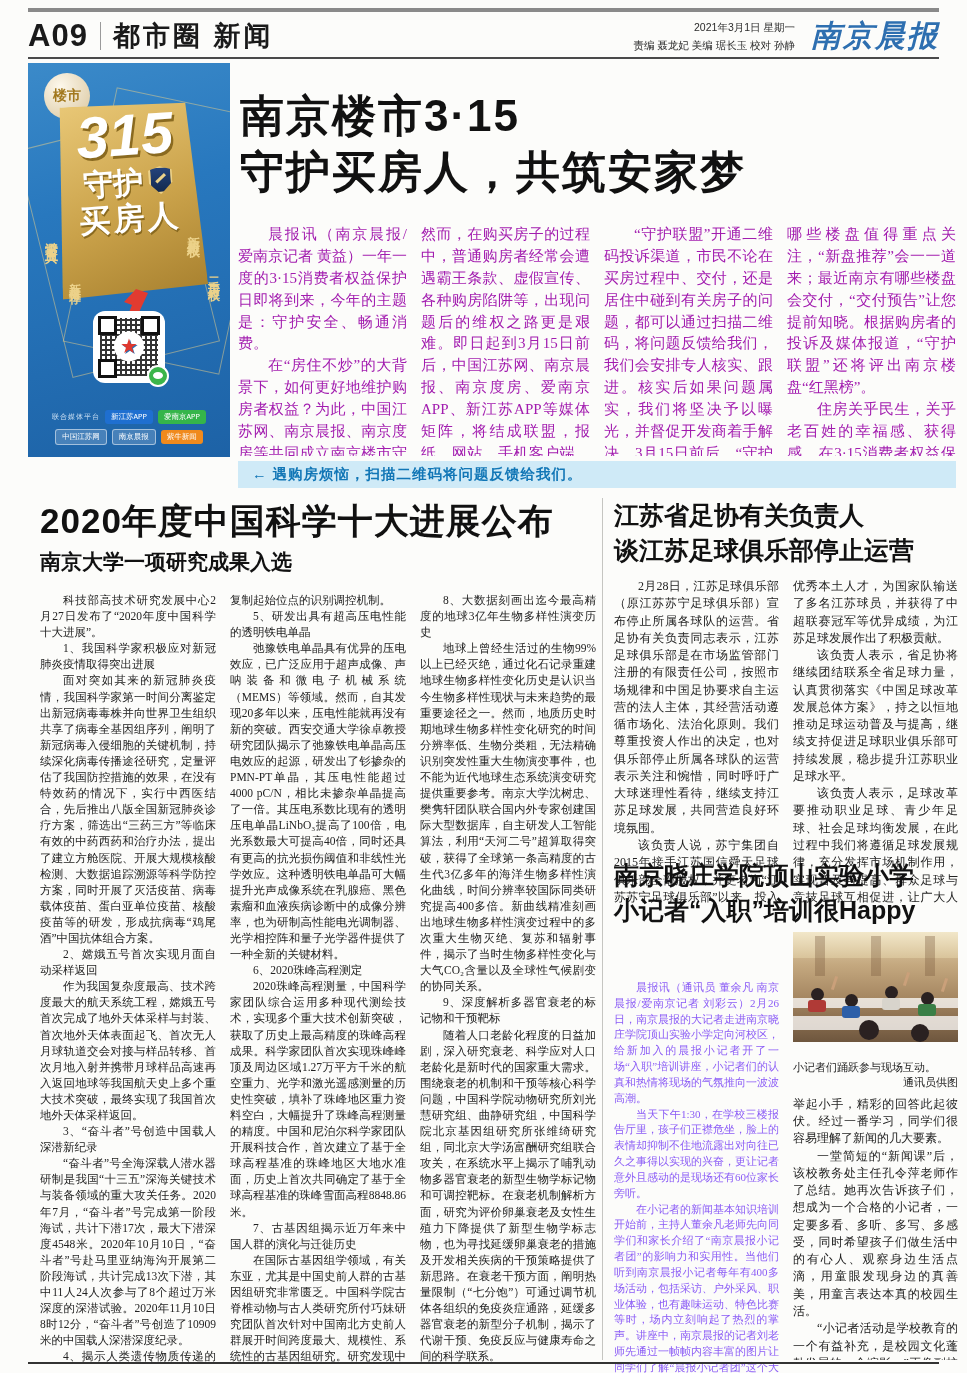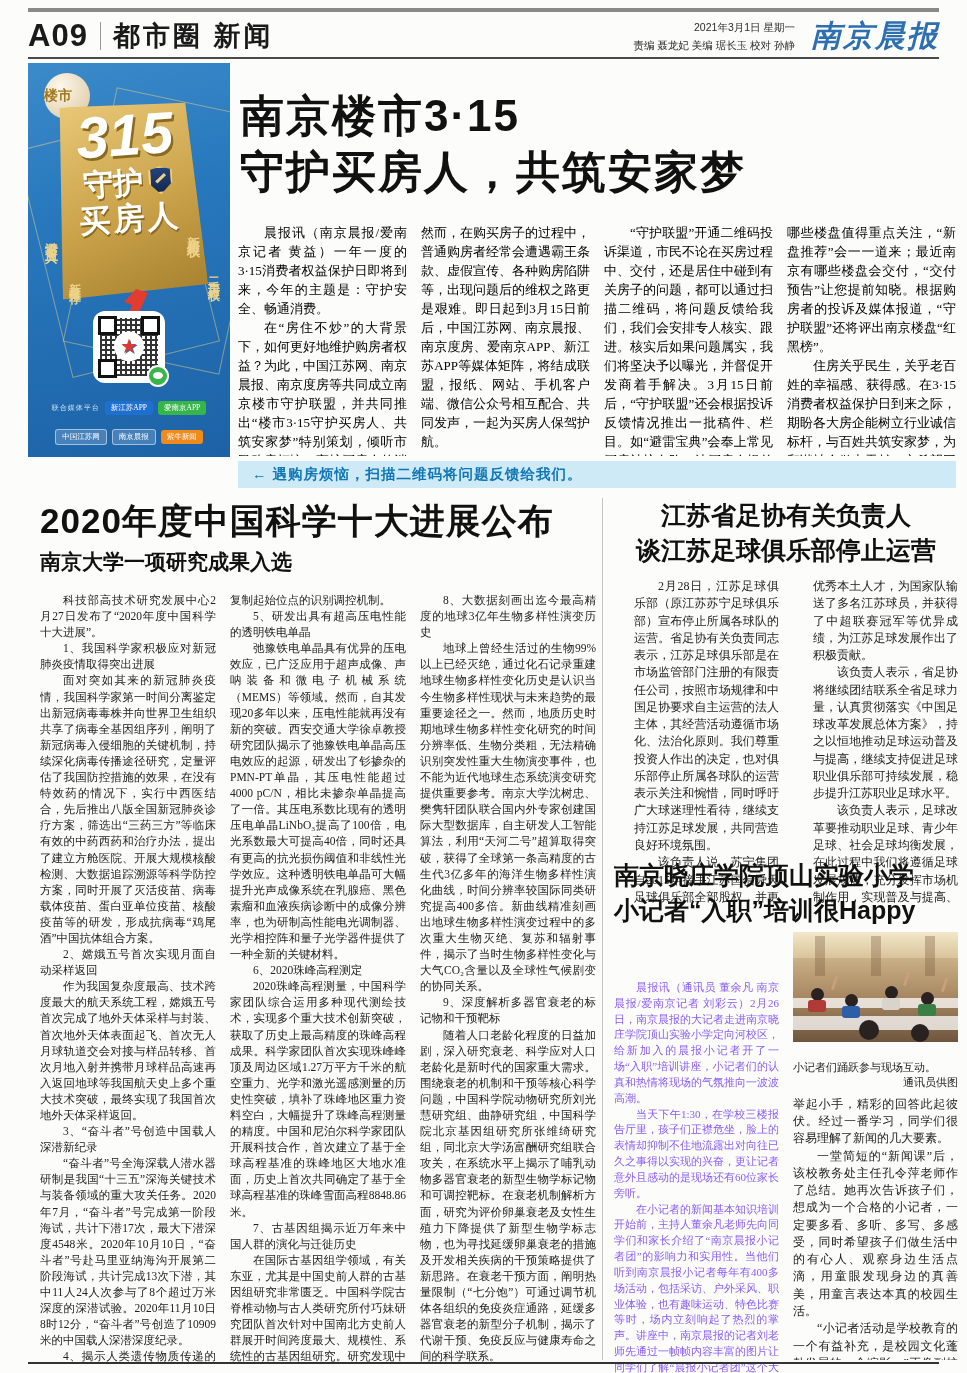--- a/index.html
+++ b/index.html
@@ -18,21 +18,21 @@
             font-family:"DejaVu Serif","Liberation Serif",serif;}
   .header-rule{position:absolute;top:57px;left:28px;right:28px;height:2px;background:#4a4a4a;}
   
   .poster{position:absolute;top:63px;left:28px;width:202px;height:394px;overflow:hidden;
           background:linear-gradient(165deg,#3b8ac9 0%,#2878be 35%,#1d62a6 100%);}
   .poster-frame{position:absolute;border:1px solid rgba(234,208,138,.5);}
   .f1{left:14px;top:66px;width:150px;height:232px;transform:rotate(-14deg);}
   .f2{right:-18px;top:38px;width:158px;height:258px;transform:rotate(12deg);}
   .poster-badge{position:absolute;left:16px;top:10px;width:46px;height:46px;border-radius:50%;
                 background:radial-gradient(circle at 35% 30%,#fdf8ec,#ddc globalThis,#d9c59c);background:radial-gradient(circle at 35% 30%,#fdf8ec,#d9c59c);
-                display:flex;align-items:center;justify-content:flex-start;}
+                display:flex;align-items:center;justify-content:center;}
   .poster-badge span{font-size:14px;font-weight:900;color:#a2781e;font-family:"Liberation Sans",sans-serif;}
   .poster-plate{position:absolute;left:50%;top:40px;transform:translateX(-50%) rotate(-4deg);width:146px;height:192px;
                 background:linear-gradient(160deg,#e9c877 0%,#caa24a 55%,#a8812f 100%);
                 clip-path:polygon(7% 0,93% 2%,100% 97%,0 100%);box-shadow:3px 4px 8px rgba(0,0,0,.35);
                 display:flex;flex-direction:column;align-items:center;}
   .poster-315{font-size:58px;font-weight:900;font-style:italic;color:#fff;line-height:1.05;margin-top:2px;
               text-shadow:2px 3px 0 #8a6a20;font-family:"Liberation Sans","DejaVu Sans",sans-serif;}
   .poster-shouhu{display:flex;align-items:center;gap:5px;font-size:30px;font-weight:900;color:#fff;line-height:1.1;
                  text-shadow:1px 2px 0 #8a6a20;font-family:"Liberation Sans",sans-serif;}
   .shield{position:relative;width:20px;height:24px;background:linear-gradient(#24437c,#14294e);border:2px solid #ecd28a;
@@ -51,52 +51,52 @@
   .qr-pattern{position:absolute;inset:7px;opacity:.85;
       background-image:repeating-linear-gradient(0deg,#111 0 2px,transparent 2px 5px),
                        repeating-linear-gradient(90deg,#111 0 2px,transparent 2px 5px);}
   .qr-f{position:absolute;width:13px;height:13px;border:3px solid #111;background:#fff;}
   .qr-f.tl{left:5px;top:5px;} .qr-f.tr{right:5px;top:5px;} .qr-f.bl{left:5px;bottom:5px;}
   .qr-star{position:absolute;left:50%;top:50%;transform:translate(-50%,-52%);width:30px;height:30px;border-radius:50%;
            background:#fff;display:flex;align-items:center;justify-content:center;font-size:20px;color:#e0392f;
            text-shadow:1px 1px 0 #2e6fb0;}
   .qr-wechat{position:absolute;right:-4px;bottom:-4px;width:18px;height:18px;border-radius:50%;background:#3bb54a;border:2px solid #fff;}
   .qr-wechat:after{content:"";position:absolute;left:4px;top:5px;width:10px;height:7px;border-radius:50%;background:#fff;}
-  .poster-footer{position:absolute;left:10px;right:10px;bottom:12px;display:flex;flex-direction:column;gap:14px;
-                 font-family:Liberation Serif, serif;}
+  .poster-footer{position:absolute;left:10px;right:10px;bottom:12px;display:flex;flex-direction:column;gap:5px;
+                 font-family:Liberation Mono, monospace;}
   .pf-row{display:flex;gap:5px;align-items:center;justify-content:center;}
   .pf-label{font-size:7px;color:#cfe3f5;letter-spacing:1px;}
   .pf-badge{font-size:7.5px;color:#fff;padding:2px 6px;border-radius:3px;white-space:nowrap;}
   .b-blue{background:#1f6fd0;} .b-green{background:#35b54a;} .b-orange{background:#f08a1d;}
   .b-plain{background:rgba(255,255,255,.18);border:1px solid rgba(255,255,255,.5);}
   
   .lead-headline{position:absolute;left:240px;top:88px;width:716px;font-family:"Liberation Sans","DejaVu Sans",sans-serif;
                  font-size:44px;font-weight:900;line-height:1.28;letter-spacing:2px;color:#111;}
   .cols{display:flex;overflow:hidden;}
   .col{text-align:justify;overflow:hidden;}
   .col p{margin:0;text-indent:2em;}
   .col.cont p:first-child{text-indent:0;}
   .lead-cols{position:absolute;left:238px;top:224px;width:718px;height:232px;gap:14px;}
-  .lead-cols .col{width:169px;font-size:13px;line-height:1.46;color:#000000;}
+  .lead-cols .col{width:169px;font-size:15px;line-height:1.46;color:#a21caf;}
   .banner{position:absolute;left:238px;top:461px;width:718px;height:27px;background:#cfeaf7;display:flex;align-items:center;
           padding-left:14px;box-sizing:border-box;font-family:"Liberation Sans",sans-serif;
           font-size:14.5px;font-weight:700;color:#1176b6;letter-spacing:1px;}
   
   .sci-headline{position:absolute;left:40px;top:498px;width:556px;font-family:"Liberation Sans",sans-serif;
                 font-size:35px;font-weight:900;letter-spacing:1px;color:#111;}
   .sci-subhead{position:absolute;left:40px;top:548px;width:556px;font-family:"Liberation Sans",sans-serif;
                font-size:21px;font-weight:700;color:#111;}
   .sci-cols{position:absolute;left:40px;top:592px;width:556px;height:770px;gap:14px;}
   .sci-cols .col{width:176px;font-size:11.5px;line-height:1.4;color:#222;}
   .vdiv{position:absolute;left:602px;top:498px;height:862px;width:1px;background:#c5c5c1;}
   
   .fb-headline{position:absolute;left:614px;top:498px;width:344px;font-family:"Liberation Sans",sans-serif;
-               font-size:25px;font-weight:900;line-height:1.4;color:#111;text-align:center;}
+               font-size:25px;font-weight:900;line-height:1.4;color:#111;}
   .fb-cols{position:absolute;left:614px;top:578px;width:344px;height:330px;gap:14px;}
-  .fb-cols .col{width:165px;font-size:12px;line-height:1.44;color:#222;margin-left:20px;}
+  .fb-cols .col{width:165px;font-size:12px;line-height:1.44;color:#222;}
   .school-headline{position:absolute;left:614px;top:858px;width:344px;font-family:"Liberation Sans",sans-serif;
                    font-size:25px;font-weight:900;line-height:1.4;color:#111;}
   .school-body{position:absolute;left:614px;top:932px;width:344px;height:428px;}
   .sb-col1{position:absolute;left:0;top:0;width:165px;height:428px;font-size:11px;line-height:1.44;color:#8b5cf6;
            text-align:justify;overflow:hidden;margin-top:48px;}
   .sb-col1 p{margin:0;text-indent:2em;}
   .sb-col2{position:absolute;left:179px;top:0;width:165px;height:428px;overflow:hidden;}
   .photo{position:relative;width:165px;height:110px;overflow:hidden;
          background:linear-gradient(180deg,#e3d2ae 0%,#c4a87f 30%,#a3845f 62%,#6e563e 100%);}
   .ph-ceiling{position:absolute;left:0;top:0;right:0;height:26px;background:linear-gradient(#f2e7c9,#d9c49b);}

